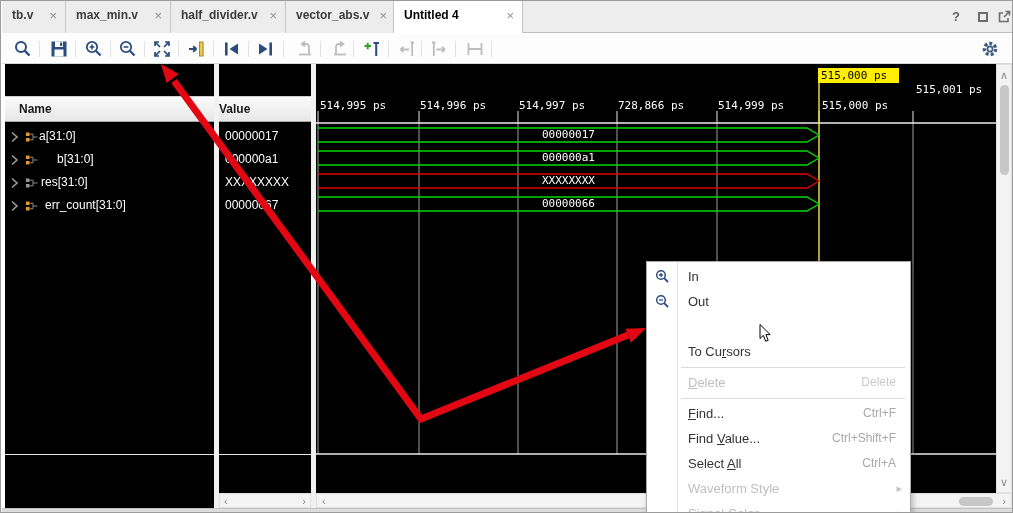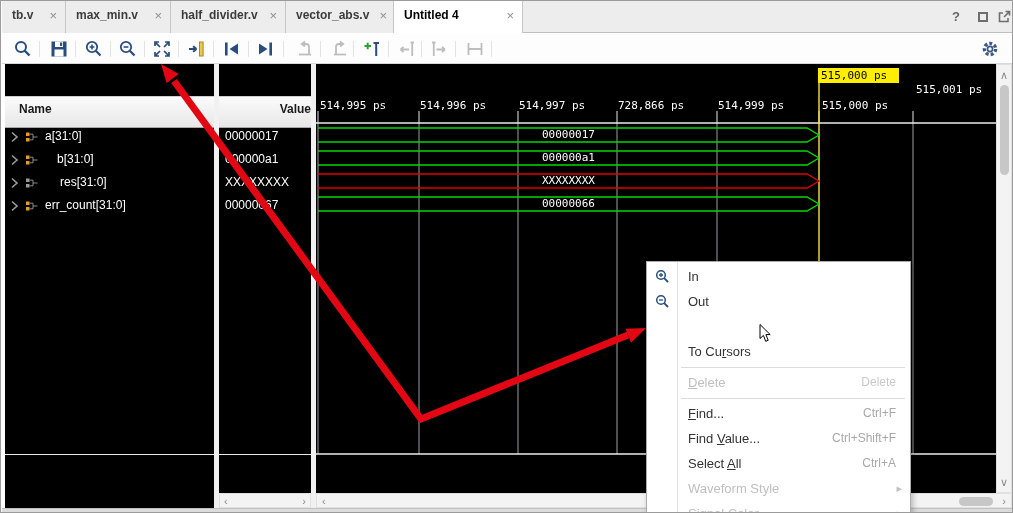--- a/index.html
+++ b/index.html
@@ -13,21 +13,21 @@
        padding:0 8px 4px 10px;font-size:12px;font-weight:bold;color:#3c3c3c;background:#ededed;cursor:default;}
   .tab.active{background:#ffffff;color:#000;}
   .tab .x{margin-left:auto;color:#8f8f8f;font-weight:normal;font-size:13px;padding-left:10px;}
   .winctl{position:absolute;top:8px;color:#666;font-size:13px;}
   
   .toolbar{position:absolute;left:1px;top:33px;width:1011px;height:30px;background:#fdfdfd;border-bottom:1px solid #d8d8d8;}
   .tbtn{position:absolute;top:3px;width:24px;height:24px;display:flex;align-items:center;justify-content:center;}
   .tsep{position:absolute;top:7px;width:1px;height:16px;background:#e2e2e2;}
   
   .blackpane{position:absolute;background:#000;}
-  .hdr{position:absolute;height:32px;background:linear-gradient(#fbfbfb,#e7e7e7);border-top:1px solid #cfcfcf;
+  .hdr{position:absolute;height:26px;background:linear-gradient(#fbfbfb,#e7e7e7);border-top:1px solid #cfcfcf;
        border-bottom:1px solid #a8a8a8;font-size:12px;font-weight:bold;color:#1a1a1a;line-height:25px;}
   .sigrow{position:absolute;height:23px;line-height:23px;color:#fff;font-size:12px;display:flex;align-items:center;}
   .valrow{position:absolute;height:23px;line-height:23px;color:#fff;font-size:12px;padding-left:6px;}
   .mono{font-family:"DejaVu Sans Mono",monospace;}
   .tick{position:absolute;color:#fff;font-size:11px;white-space:pre;}
   .buslabel{position:absolute;left:317px;width:501px;height:14px;line-height:14px;text-align:center;
             color:#fff;font-size:11px;}
   .whline{position:absolute;height:1px;background:#e9e9e9;}
   
   .sbtrack{position:absolute;background:#f3f3f3;border:1px solid #e0e0e0;}
@@ -221,21 +221,21 @@
           <path d="M1,1.5 L6,6 L1,10.5" stroke="#9a9a9a" fill="none" stroke-width="1.6"></path>
         </svg>
       </span>
     <span style="margin-left:6px">
         <svg width="14" height="12">
           <rect x="1" y="1.5" width="3.5" height="3.5" fill="#e59a2c"></rect>
           <rect x="1" y="7" width="3.5" height="3.5" fill="#e59a2c"></rect>
           <path d="M4.5,3.2 H8 M4.5,8.8 H8 M8,3.2 V8.8 M8,6 H12.5" stroke="#8a8a8a" fill="none"></path>
         </svg>
       </span>
-    <span style="margin-left:6px">a[31:0]</span>
+    <span style="margin-left:0">a[31:0]</span>
   </div>
   <div class="sigrow" style="left:4px;top:147px;width:209px;">
     <span style="margin-left:6px">
         <svg width="8" height="12">
           <path d="M1,1.5 L6,6 L1,10.5" stroke="#9a9a9a" fill="none" stroke-width="1.6"></path>
         </svg>
       </span>
     <span style="margin-left:6px">
         <svg width="14" height="12">
           <rect x="1" y="1.5" width="3.5" height="3.5" fill="#e59a2c"></rect>
@@ -251,21 +251,21 @@
           <path d="M1,1.5 L6,6 L1,10.5" stroke="#9a9a9a" fill="none" stroke-width="1.6"></path>
         </svg>
       </span>
     <span style="margin-left:6px">
         <svg width="14" height="12">
           <rect x="1" y="1.5" width="3.5" height="3.5" fill="#9a9a9a"></rect>
           <rect x="1" y="7" width="3.5" height="3.5" fill="#9a9a9a"></rect>
           <path d="M4.5,3.2 H8 M4.5,8.8 H8 M8,3.2 V8.8 M8,6 H12.5" stroke="#8a8a8a" fill="none"></path>
         </svg>
       </span>
-    <span style="margin-left:21px">res[31:0]</span>
+    <span style="margin-left:2px">res[31:0]</span>
   </div>
   <div class="sigrow" style="left:4px;top:193px;width:209px;">
     <span style="margin-left:6px">
         <svg width="8" height="12">
           <path d="M1,1.5 L6,6 L1,10.5" stroke="#9a9a9a" fill="none" stroke-width="1.6"></path>
         </svg>
       </span>
     <span style="margin-left:6px">
         <svg width="14" height="12">
           <rect x="1" y="1.5" width="3.5" height="3.5" fill="#e59a2c"></rect>
@@ -273,21 +273,21 @@
           <path d="M4.5,3.2 H8 M4.5,8.8 H8 M8,3.2 V8.8 M8,6 H12.5" stroke="#8a8a8a" fill="none"></path>
         </svg>
       </span>
     <span style="margin-left:6px">err_count[31:0]</span>
   </div>
   <div class="whline" style="left:4px;top:453px;width:209px;"></div>
 
   <div class="abs" style="left:213px;top:63px;width:5px;height:444px;background:#f1f1f1;"></div>
 
   <div class="blackpane" style="left:218px;top:63px;width:92px;height:429px;"></div>
-  <div class="hdr" style="left:218px;top:95px;width:92px;text-align:right;">Value</div>
+  <div class="hdr" style="left:218px;top:95px;width:92px;text-align:left;">Value</div>
   <div class="valrow" style="left:218px;top:124px;width:92px;">00000017</div>
   <div class="valrow" style="left:218px;top:147px;width:92px;">000000a1</div>
   <div class="valrow" style="left:218px;top:170px;width:92px;">XXXXXXXX</div>
   <div class="valrow" style="left:218px;top:193px;width:92px;">00000067</div>
   <div class="whline" style="left:218px;top:453px;width:92px;"></div>
 
   <div class="sbtrack" style="left:218px;top:492px;width:92px;height:15px;">
     <span class="sbarrow" style="left:4px;top:1px;">‹</span>
     <span class="sbarrow" style="right:4px;top:1px;">›</span>
   </div>

